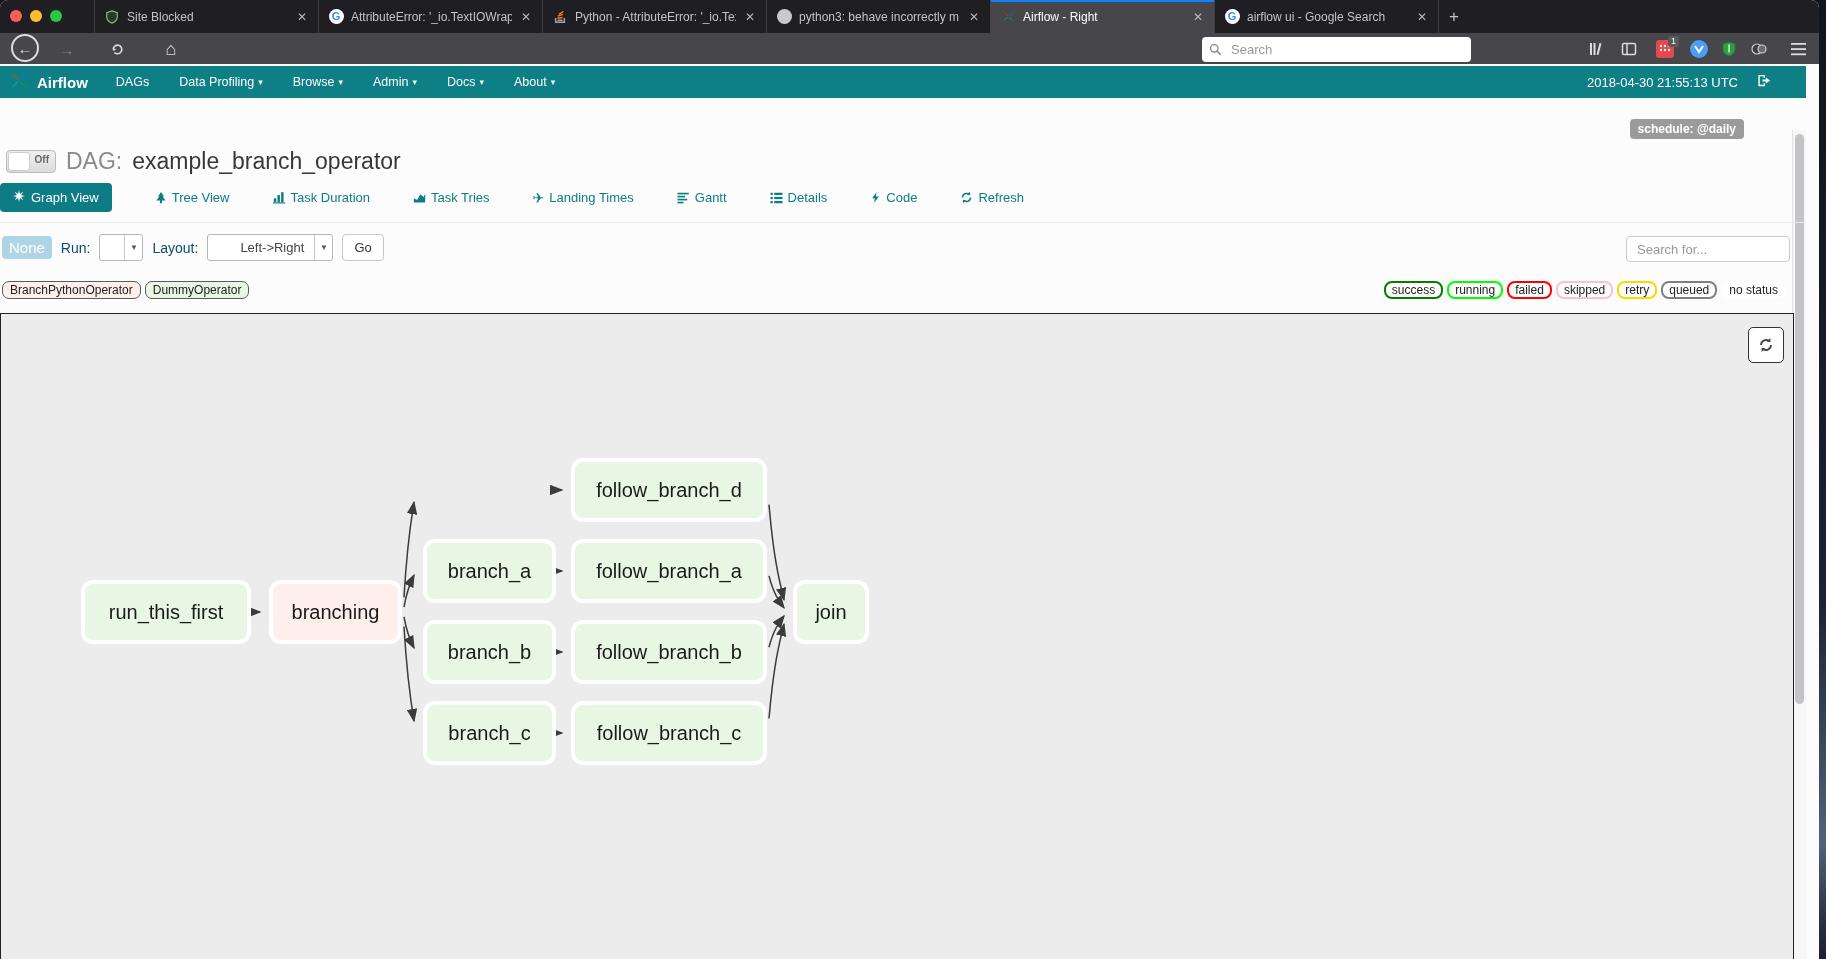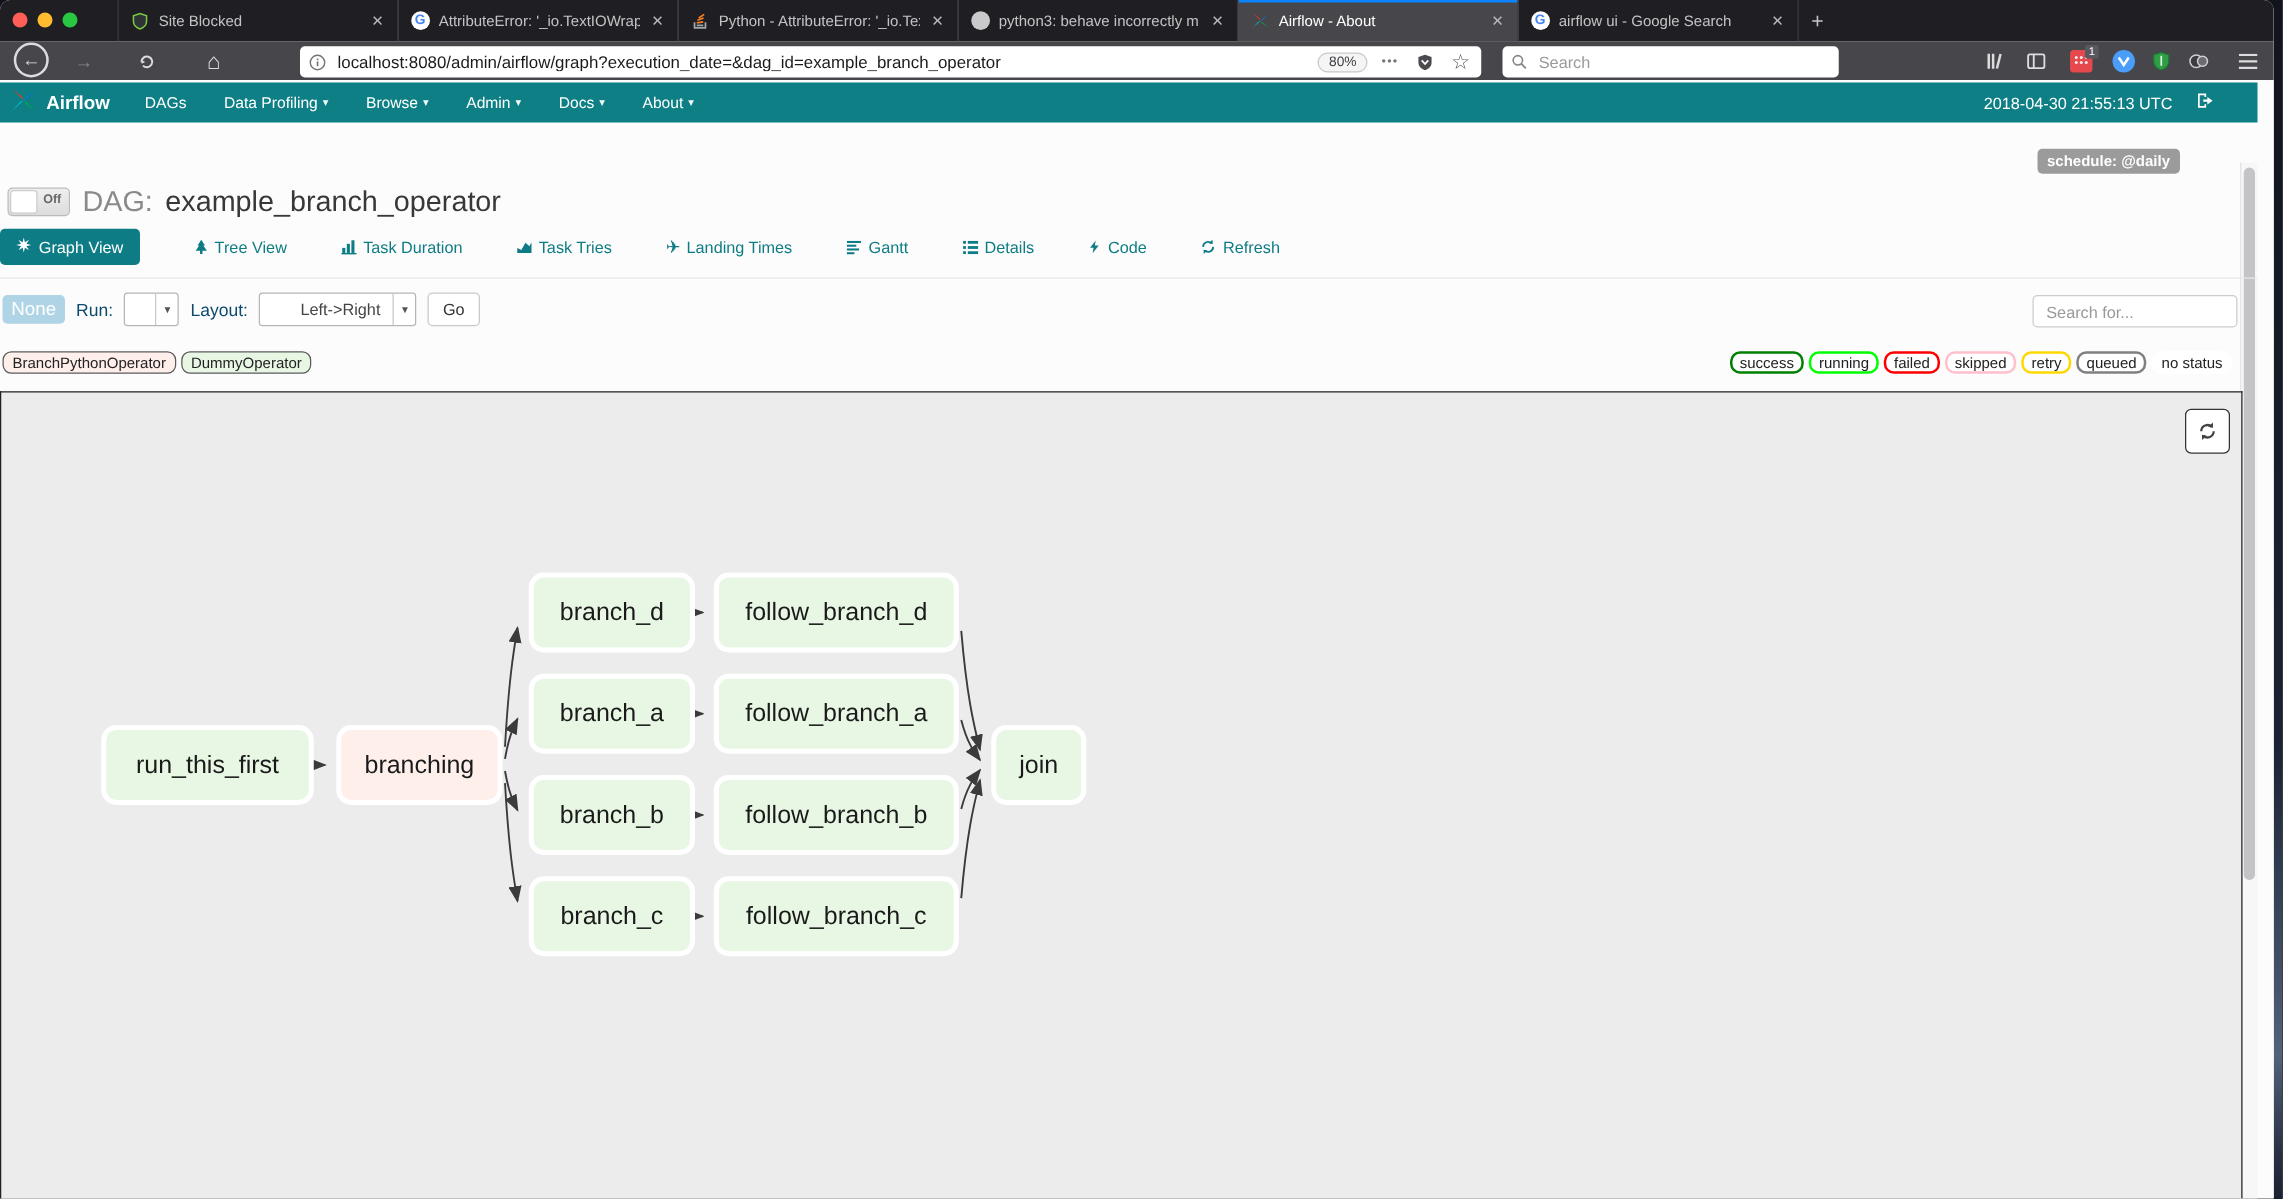--- a/index.html
+++ b/index.html
@@ -146,21 +146,21 @@
 
         <div class="tab active">
           <span class="favicon">
             <svg width="15" height="15" viewBox="0 0 16 16">
               <path d="M8 8 L1.2 1.8 L7 6 Z" fill="#e43921"></path>
               <path d="M8 8 L14.8 1.8 L10 7 Z" fill="#017cee"></path>
               <path d="M8 8 L14.8 14.2 L9 10 Z" fill="#00ad46"></path>
               <path d="M8 8 L1.2 14.2 L6 9 Z" fill="#00c7d4"></path>
             </svg>
           </span>
-          <span class="tab-title">Airflow - About</span>
+          <span class="tab-title">Airflow - Right</span>
           <span class="tab-close">✕</span>
         </div>
 
         <div class="tab">
           <span class="favicon">
               <span class="gfav">G</span>
             </span>
           <span class="tab-title">airflow ui - Google Search</span>
           <span class="tab-close">✕</span>
         </div>
@@ -173,39 +173,20 @@
     <div class="navbtn backcircle" style="left:11px;">←</div>
     <div class="navbtn dimmed" style="left:54px;">→</div>
     <div class="navbtn" style="left:104px;">
       <svg width="15" height="15" viewBox="0 0 16 16">
           <path d="M3.4 8a4.6 4.6 0 1 1 1.3 3.2" fill="none" stroke="#dcdcde" stroke-width="1.7"></path>
           <path d="M3 6.2 L3.6 9.6 L6.6 8 Z" fill="#dcdcde"></path>
         </svg>
     </div>
     <div class="navbtn" style="left:158px;font-size:18px;">⌂</div>
 
-    <div class="urlbar">
-      <span class="urlicon">
-        <svg width="14" height="14" viewBox="0 0 16 16">
-            <circle cx="8" cy="8" r="6.6" fill="none" stroke="#737378" stroke-width="1.3"></circle>
-            <rect x="7.3" y="7" width="1.5" height="4.4" fill="#737378"></rect>
-            <rect x="7.3" y="4.4" width="1.5" height="1.5" fill="#737378"></rect>
-          </svg>
-      </span>
-      <input value="localhost:8080/admin/airflow/graph?execution_date=&amp;dag_id=example_branch_operator" style="">
-      <span class="zoompill">80%</span>
-      <span class="urlicon" style="letter-spacing:1px;font-size:10px;">•••</span>
-      <span class="urlicon">
-        <svg width="14" height="14" viewBox="0 0 16 16">
-            <path d="M8 1 L14 3 V8 c0 4-3 6-6 7 C5 14 2 12 2 8 V3 Z" fill="#4a4a4f"></path>
-            <path d="M5 6 L8 9.4 L11 6" fill="none" stroke="#fff" stroke-width="1.6"></path>
-          </svg>
-      </span>
-      <span class="urlicon" style="font-size:17px;color:#5a5a5f;margin-right:9px;">☆</span>
-    </div>
 
     <div class="searchbar">
       <span class="urlicon">
         <svg width="13" height="13" viewBox="0 0 16 16">
             <circle cx="6.5" cy="6.5" r="4.6" fill="none" stroke="#85858a" stroke-width="1.6"></circle>
             <line x1="10" y1="10" x2="14.4" y2="14.4" stroke="#85858a" stroke-width="1.8"></line>
           </svg>
       </span>
       <input placeholder="Search" style="">
     </div>
@@ -459,21 +440,20 @@
         <div class="refreshbtn">
           <svg width="16" height="16" viewBox="0 0 16 16">
               <path d="M3 8 a5 5 0 0 1 8.5 -3.5" fill="none" stroke="#444" stroke-width="1.8"></path>
               <path d="M12.3 1 L12.5 5.2 L8.6 4.4 Z" fill="#444"></path>
               <path d="M13 8 a5 5 0 0 1 -8.5 3.5" fill="none" stroke="#444" stroke-width="1.8"></path>
               <path d="M3.7 15 L3.5 10.8 L7.4 11.6 Z" fill="#444"></path>
             </svg>
         </div>
       <div class="gnode" style="left: 80px; top: 266px; width: 170px; height: 64px; background: rgb(232, 247, 228);">run_this_first</div>
           <div class="gnode" style="left: 268px; top: 266px; width: 133px; height: 64px; background: rgb(255, 239, 235);">branching</div>
-          <div class="gnode" style="left: 422px; top: 144px; width: 133px; height: 64px; background: rgb(232, 247, 228);">branch_d</div>
           <div class="gnode" style="left: 422px; top: 225px; width: 133px; height: 64px; background: rgb(232, 247, 228);">branch_a</div>
           <div class="gnode" style="left: 422px; top: 306px; width: 133px; height: 64px; background: rgb(232, 247, 228);">branch_b</div>
           <div class="gnode" style="left: 422px; top: 387px; width: 133px; height: 64px; background: rgb(232, 247, 228);">branch_c</div>
           <div class="gnode" style="left: 570px; top: 144px; width: 196px; height: 64px; background: rgb(232, 247, 228);">follow_branch_d</div>
           <div class="gnode" style="left: 570px; top: 306px; width: 196px; height: 64px; background: rgb(232, 247, 228);">follow_branch_b</div>
           <div class="gnode" style="left: 570px; top: 225px; width: 196px; height: 64px; background: rgb(232, 247, 228);">follow_branch_a</div>
           <div class="gnode" style="left: 570px; top: 387px; width: 196px; height: 64px; background: rgb(232, 247, 228);">follow_branch_c</div>
           <div class="gnode" style="left: 792px; top: 266px; width: 76px; height: 64px; background: rgb(232, 247, 228);">join</div>
         </div>
 

